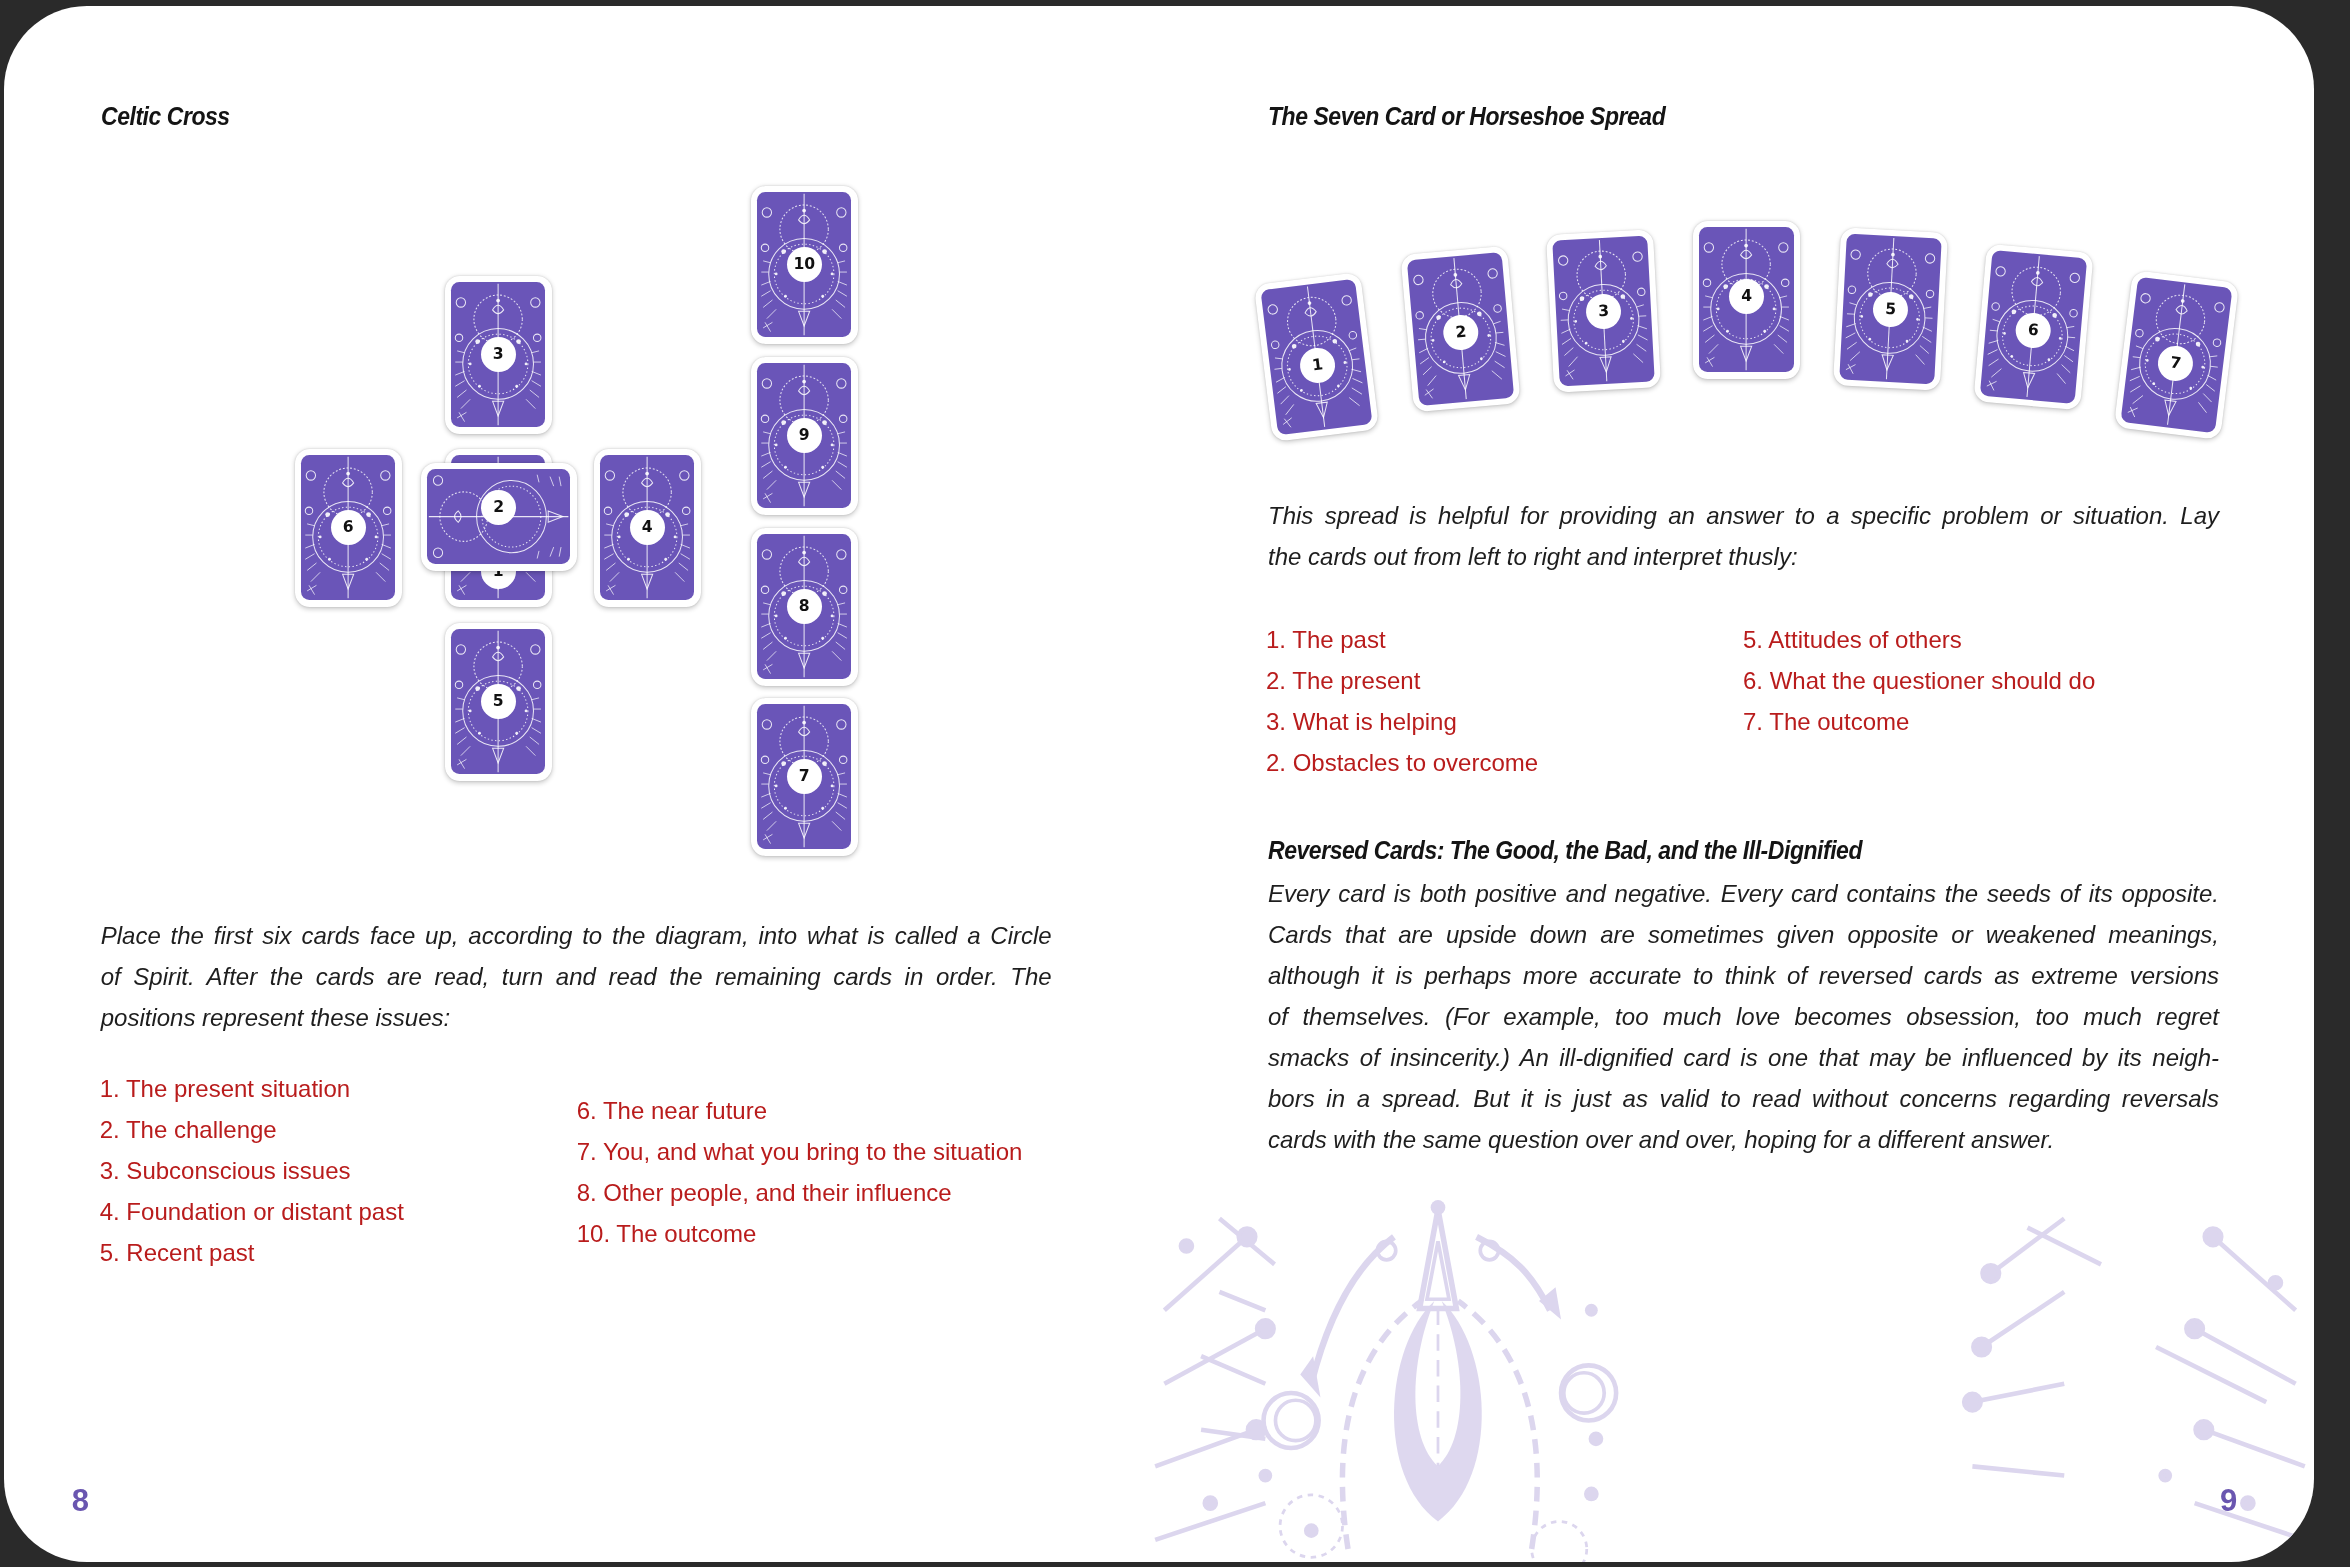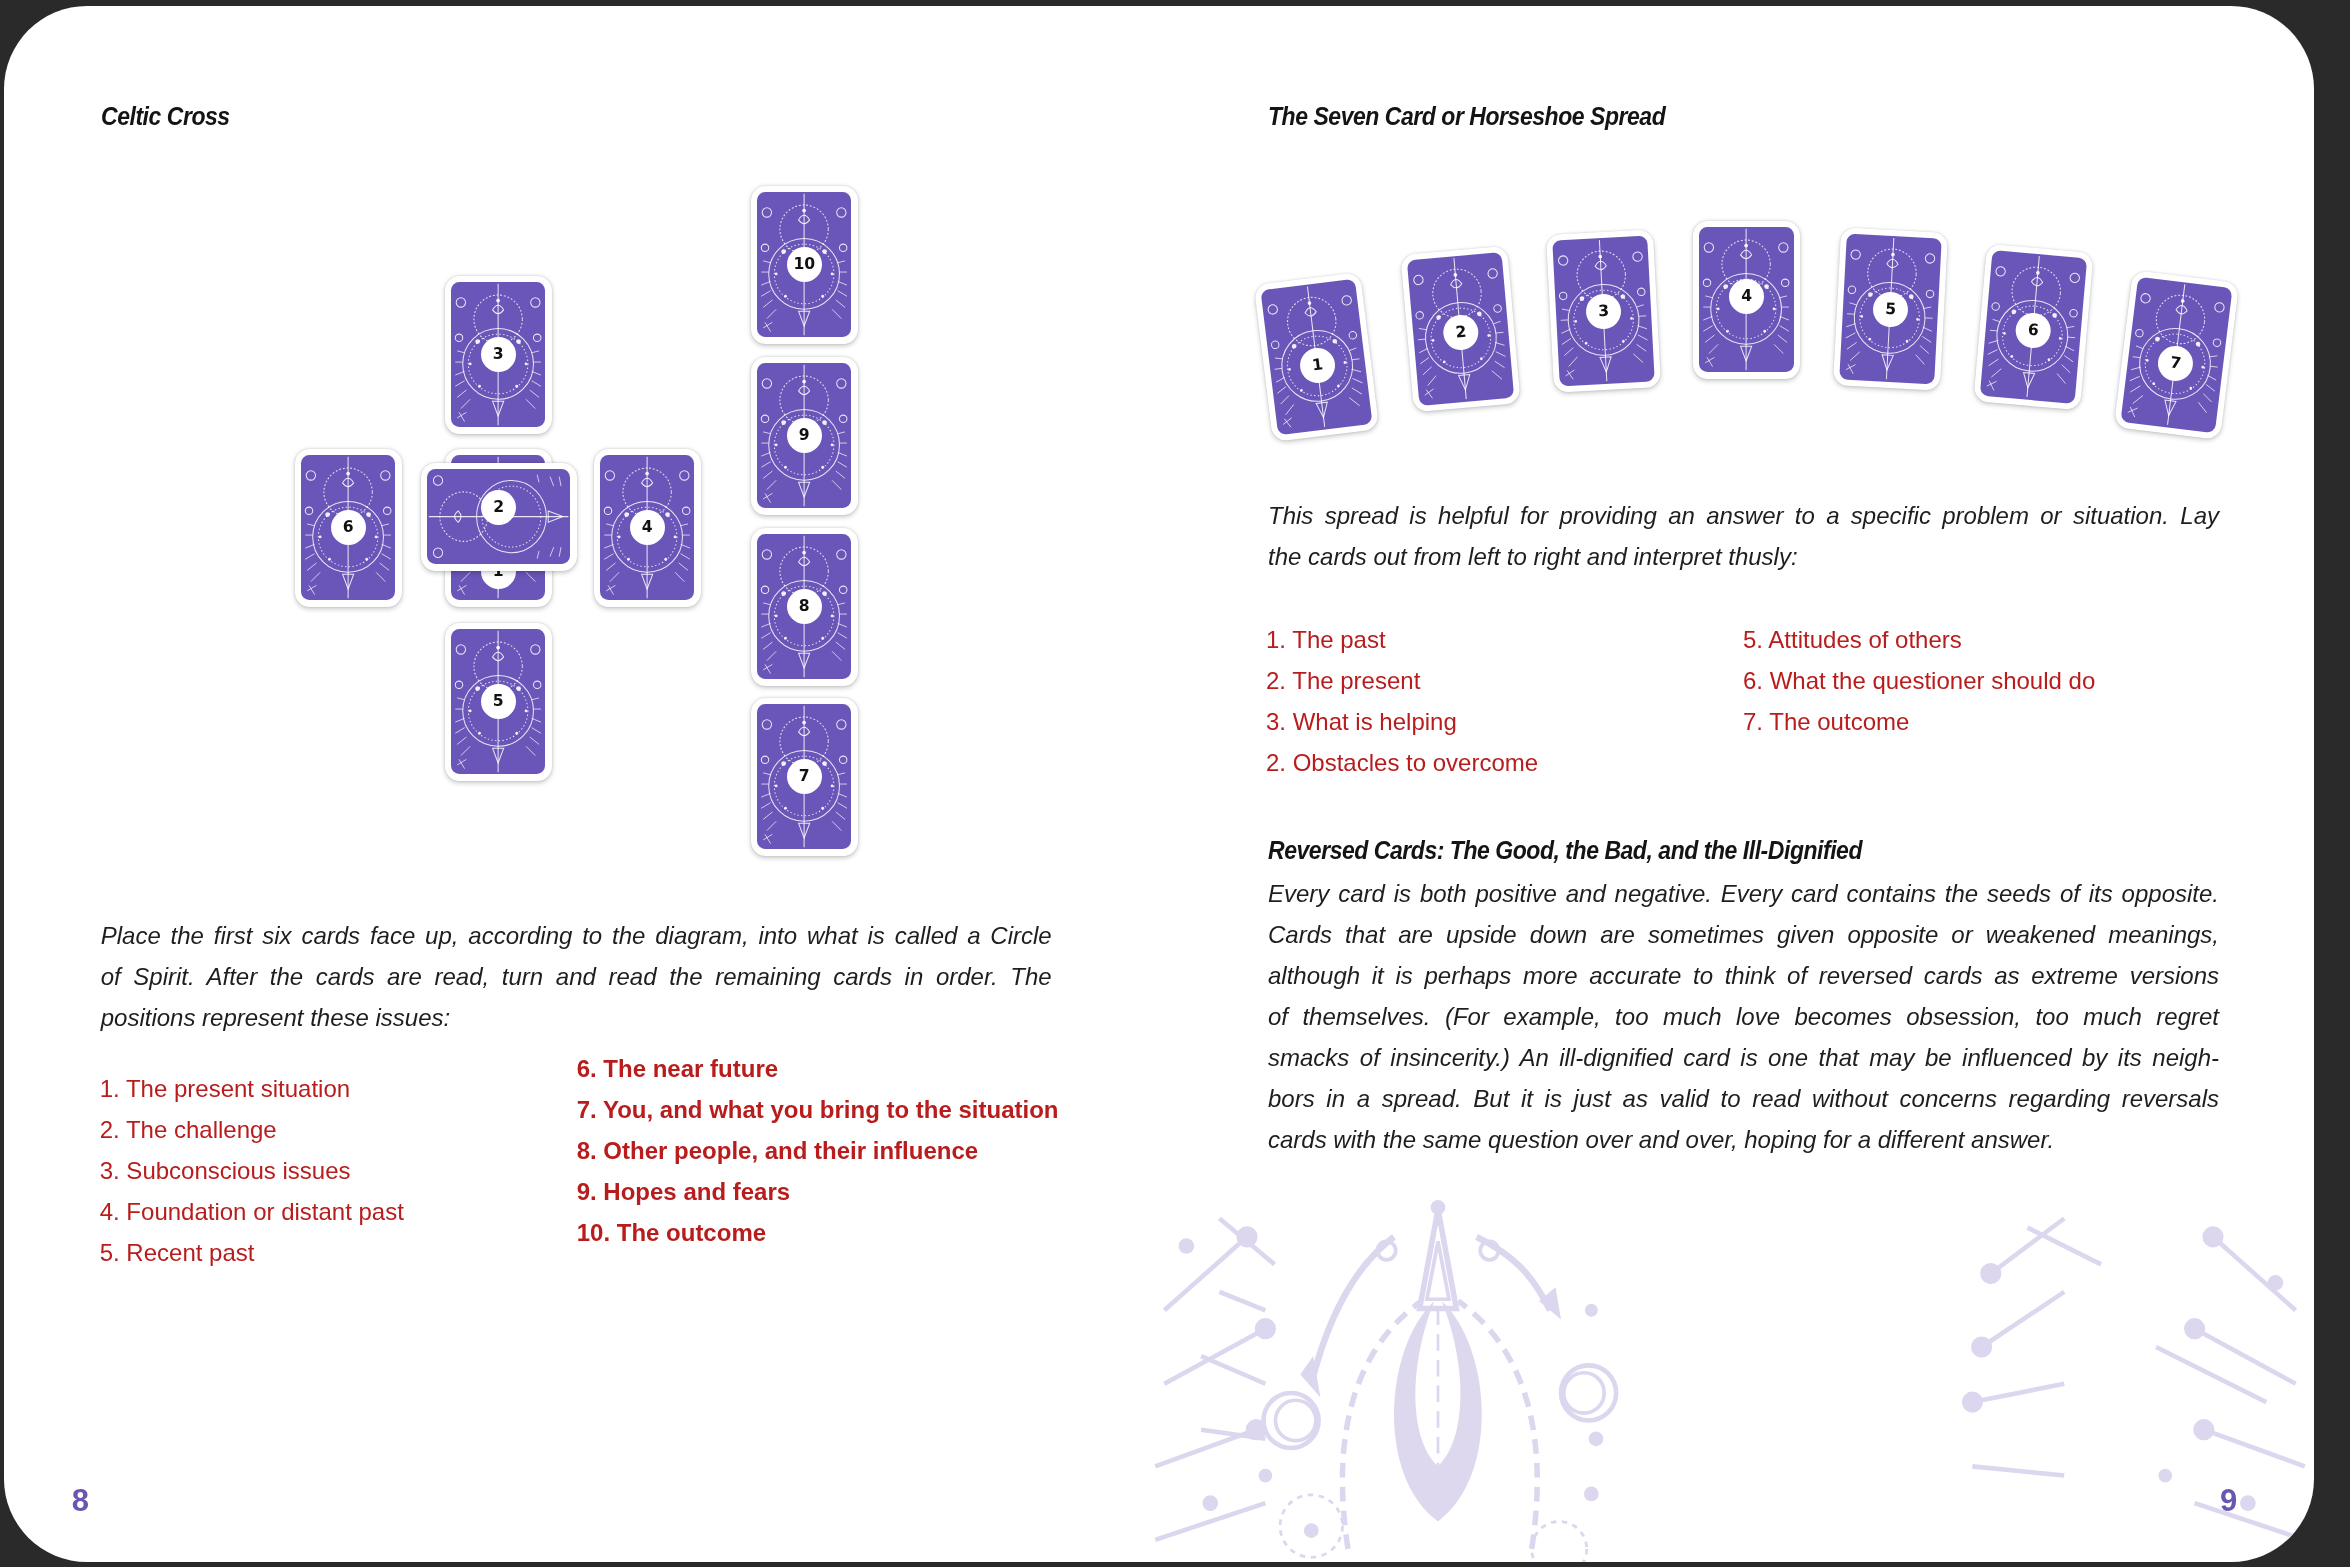--- a/index.html
+++ b/index.html
@@ -194,25 +194,24 @@
       <span class="ln last">positions represent these issues:</span>
     </div>
 
     <ul class="list" style="left:96px; top:1062px;">
       <li>1. The present situation</li>
       <li>2. The challenge</li>
       <li>3. Subconscious issues</li>
       <li>4. Foundation or distant past</li>
       <li>5. Recent past</li>
     </ul>
-    <ul class="list" style="left:573px; top:1042px;font-weight:bold;">
+    <ul class="list" style="left:573px; top:1084px;">
       <li>6. The near future</li>
       <li>7. You, and what you bring to the situation</li>
       <li>8. Other people, and their influence</li>
-      <li>9. Hopes and fears</li>
       <li>10. The outcome</li>
     </ul>
 
     <div class="page-num" style="left:68px; top:1477px;">8</div>
   </div>
 
   <div class="gutter"></div>
 
   <div class="page page-right">
 

